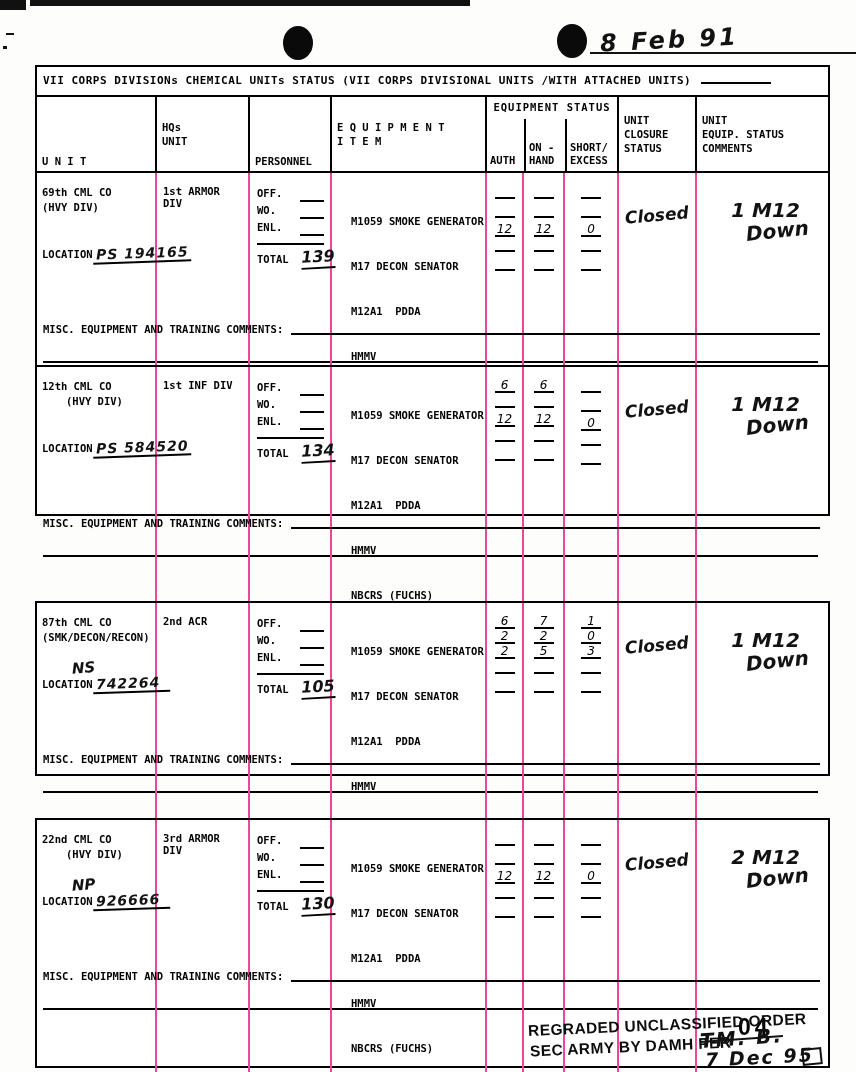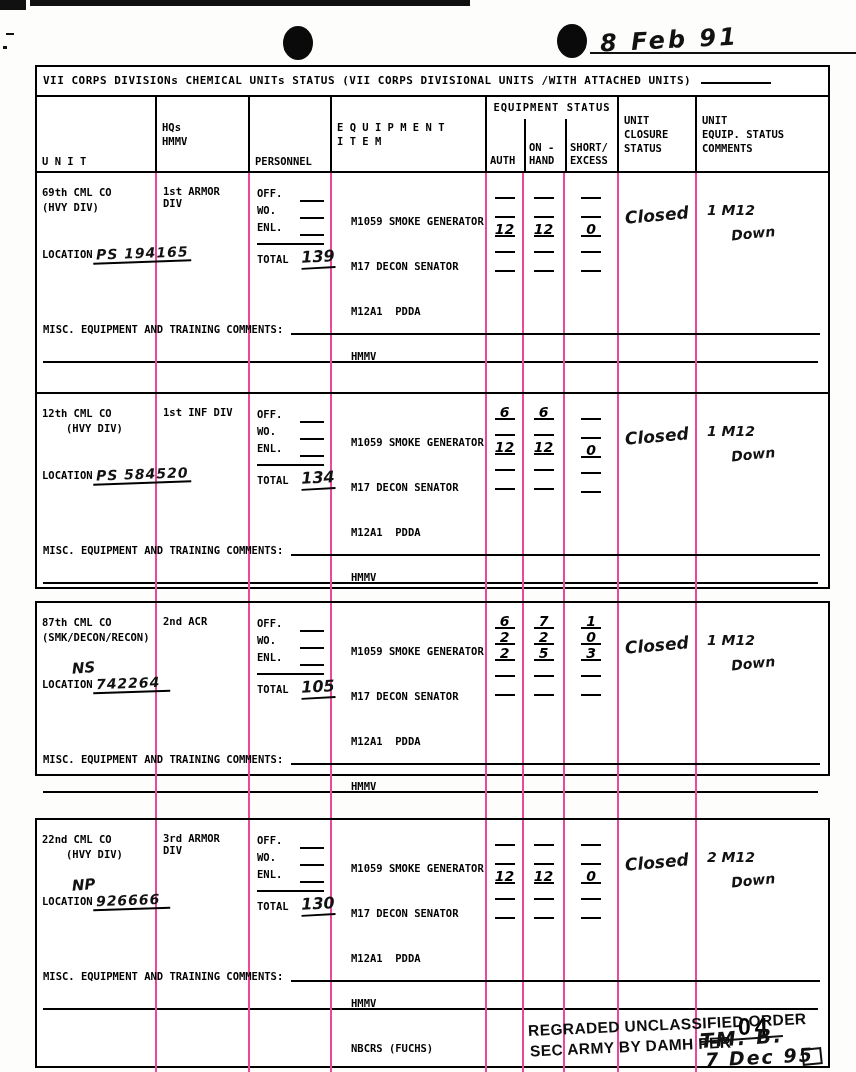--- a/index.html
+++ b/index.html
@@ -45,25 +45,25 @@
   .c-hqs{padding:12px 4px 0 6px;font-weight:700;}
   .c-pers{padding:12px 6px 0 7px;font-weight:700;}
   .pline{display:flex;justify-content:space-between;align-items:flex-end;line-height:17px;}
   .pdash{display:inline-block;width:24px;border-bottom:2px solid #000;}
   .prule{border-bottom:2px solid #000;margin:7px 0 2px 0;}
   .ptotal{display:flex;align-items:flex-end;gap:12px;line-height:20px;}
   .total-val{display:inline-block;min-width:34px;border-bottom:2px solid #000;font-size:16px;transform:rotate(-3deg);text-align:center;}
   .c-item{padding:11px 2px 0 19px;font-weight:700;line-height:15px;white-space:pre;}
   .statcol{padding:11px 0 0 0;text-align:center;line-height:15px;}
   .sdash{display:inline-block;width:20px;border-bottom:2px solid #000;height:13px;
-         font-family:"DejaVu Sans", sans-serif;font-style:italic;font-weight:700;
-         font-size:14px;line-height:14px;overflow:visible;}
+         font-family:"DejaVu Sans", sans-serif;font-style:italic;font-weight:400;
+         font-size:12px;line-height:14px;overflow:visible;}
   .c-clo{display:flex;justify-content:center;padding-top:32px;}
   .clo-val{font-size:17px;transform:rotate(-5deg);height:24px;}
-  .c-com{padding:26px 4px 0 10px;font-size:14px;line-height:22px;}
+  .c-com{padding:26px 4px 0 10px;font-size:20px;line-height:22px;text-align:center;}
   .com2{padding-left:24px;transform:rotate(-6deg);}
   
   .misc{padding:10px 8px 0 6px;font-size:10.5px;font-weight:700;}
   .misc-l1{display:flex;align-items:flex-end;}
   .misc-fill{flex:1;border-bottom:2px solid #000;margin-left:8px;}
   .misc-l2{border-bottom:2px solid #000;margin:26px 2px 0 0;}
   
   .page-num{position:absolute;left:738px;top:995px;font-size:23px;font-weight:700;letter-spacing:4px;
             font-family:"Liberation Sans", sans-serif;margin-top:19px;}
   .stamp{position:absolute;font-family:"Liberation Sans", sans-serif;font-weight:700;color:#0d0d0d;
@@ -84,21 +84,21 @@
 <div class="punch-dot" style="left:557px;top:24px;"></div>
 <div class="hw date-hw">8 Feb 91</div>
 
 <div class="block" style="top:65px;height:384px;">
   <div class="title-row">
     <span>VII CORPS DIVISIONs  CHEMICAL  UNITs  STATUS   (VII CORPS DIVISIONAL UNITS /WITH ATTACHED UNITS)</span><span class="title-underline"></span>
   </div>
   <div class="hdr">
     <div class="h-bottom">U N I T</div>
     <div class="h-mid pre">HQs
-HMMV</div>
+UNIT</div>
     <div class="h-bottom">PERSONNEL</div>
     <div class="h-mid pre">E Q U I P M E N T
 I T E M</div>
     <div class="eqs">
       <div class="eqs-title">EQUIPMENT  STATUS</div>
       <div class="eqs-sub">
         <div class="pre">AUTH</div>
         <div class="pre">ON -
 HAND</div>
         <div class="pre">SHORT/
@@ -179,21 +179,21 @@
   <div class="misc">
     <div class="misc-l1">
       <span>MISC. EQUIPMENT AND TRAINING COMMENTS:</span>
       <span class="misc-fill"></span>
     </div>
     <div class="misc-l2"></div>
   </div>
 </div>
 </div>
 
-<div class="block" style="top:392px;height:197px;">
+<div class="block" style="top:365px;height:151px;">
     <div class="unit-1">
   <div class="urow">
     <div class="c-unit">
       <div>12th CML CO</div>
       <div class="subname">(HVY DIV)</div>
       <div class="hw note"></div>
       <div class="locline"><span>LOCATION</span><span class="hw loc-val">PS 584520</span></div>
     </div>
     <div class="c-hqs">1st INF DIV</div>
     <div class="c-pers">

